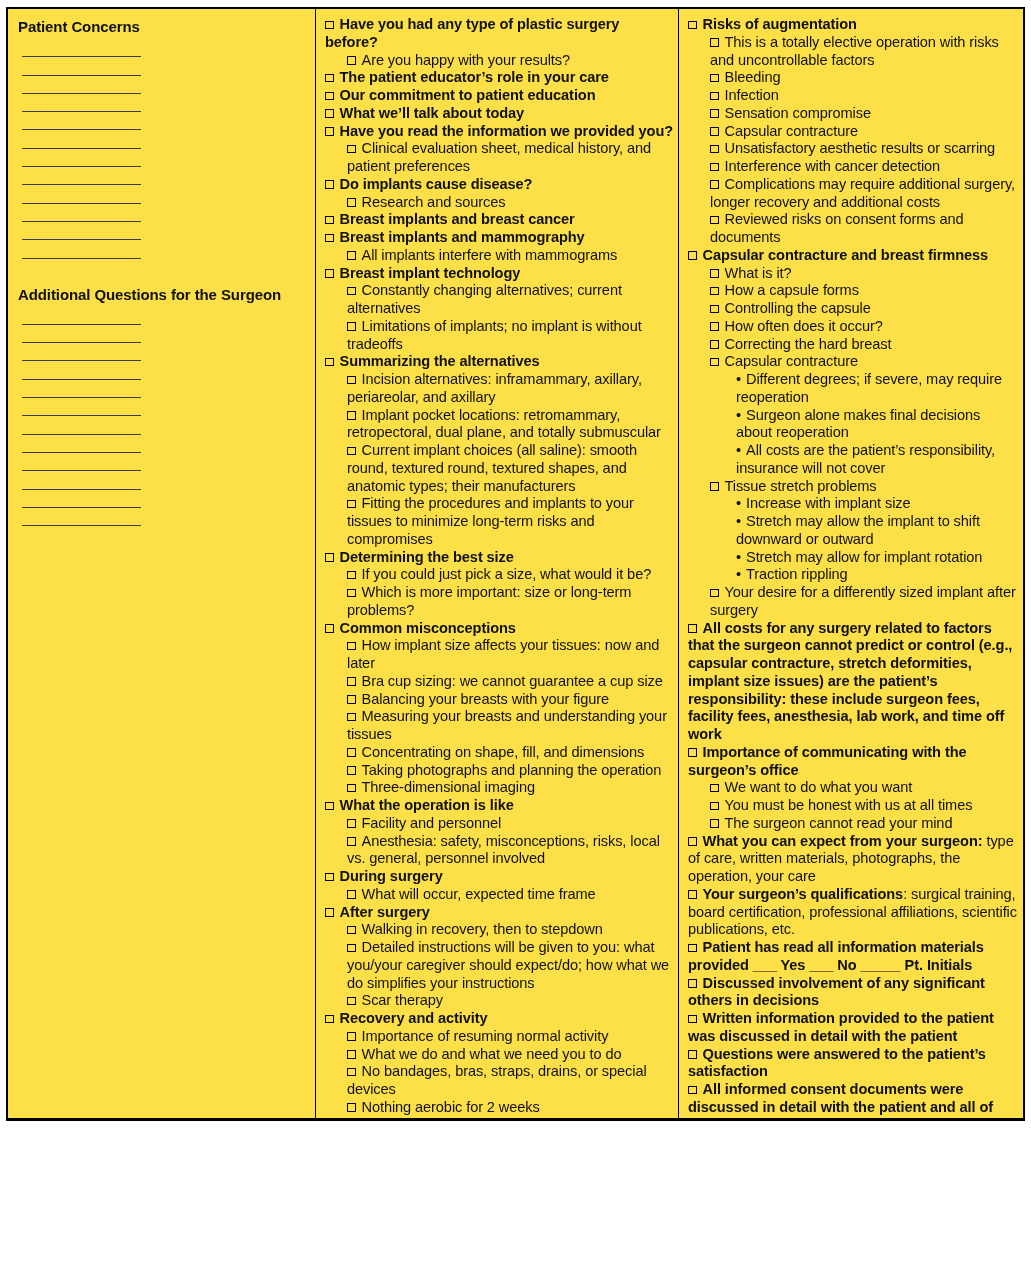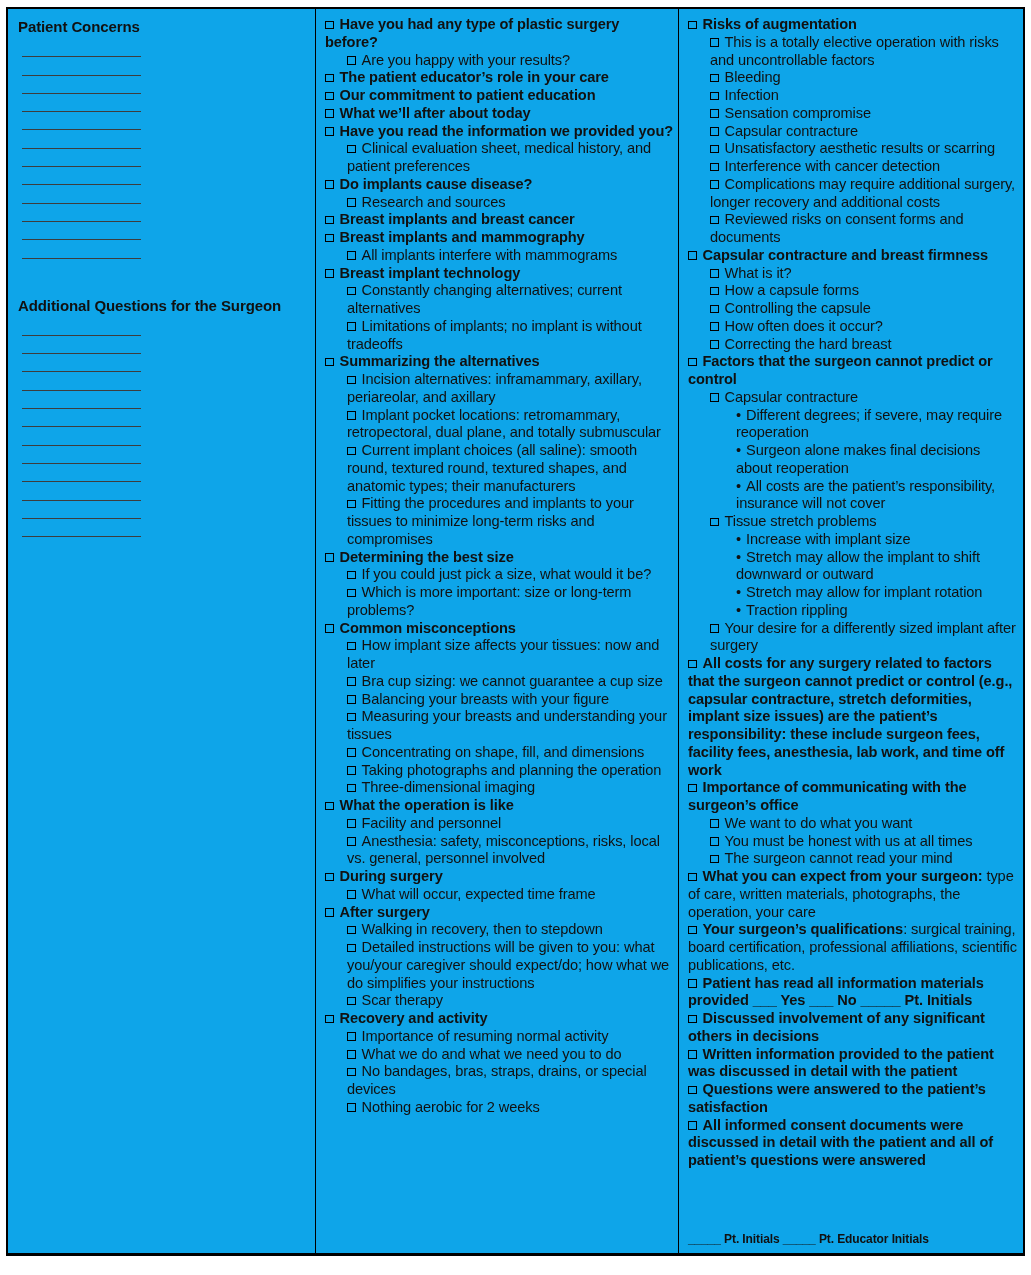--- a/index.html
+++ b/index.html
@@ -5,26 +5,26 @@
   * { box-sizing: border-box; margin: 0; padding: 0; }
   html, body {
     width: 1031px; height: 1275px;
     background: #ffffff;
     font-family: "Liberation Sans", sans-serif;
     color: #111;
   }
   .sheet {
     position: absolute;
     left: 6px; top: 7px;
-    width: 1019px; height: 1249px;
+    width: 1019px; height: 1114px;
     border: 2.5px solid #000;
     border-bottom-width: 3.5px;
     display: flex;
     overflow: hidden;
-    background: #0ea5e9;
+    background: #fde047;
   }
   .col { height: 100%; }
   .col1 {
     width: 308px;
     border-right: 1.6px solid #000;
     padding: 9px 10px 0 10px;
   }
   .col2 {
     width: 363px;
     border-right: 1.6px solid #000;
@@ -36,21 +36,21 @@
     display: flex;
     flex-direction: column;
   }
   .left-title {
     font-weight: bold;
     font-size: 15px;
     line-height: 17px;
     white-space: nowrap;
     letter-spacing: -0.1px;
   }
-  .left-title.second { margin-top: 38px; }
+  .left-title.second { margin-top: 27px; }
   .lines { margin-top: 4px; }
   .blank-line {
     width: 119px;
     margin-left: 4px;
     height: 18.3px;
     border-bottom: 1.9px solid #3d3d3d;
   }
   .item {
     font-size: 14.6px;
     line-height: 17.75px;
@@ -112,21 +112,21 @@
         <div class="blank-line"></div>
         <div class="blank-line"></div>
       </div>
   </div>
 
   <div class="col col2">
       <div class="item lvl1"><span class="cb"></span><b>Have you had any type of plastic surgery before?</b></div>
       <div class="item lvl2"><span class="cb"></span><span>Are you happy with your results?</span></div>
       <div class="item lvl1"><span class="cb"></span><b>The patient educator’s role in your care</b></div>
       <div class="item lvl1"><span class="cb"></span><b>Our commitment to patient education</b></div>
-      <div class="item lvl1"><span class="cb"></span><b>What we’ll after about today</b></div>
+      <div class="item lvl1"><span class="cb"></span><b>What we’ll talk about today</b></div>
       <div class="item lvl1"><span class="cb"></span><b>Have you read the information we provided you?</b></div>
       <div class="item lvl2"><span class="cb"></span><span>Clinical evaluation sheet, medical history, and patient preferences</span></div>
       <div class="item lvl1"><span class="cb"></span><b>Do implants cause disease?</b></div>
       <div class="item lvl2"><span class="cb"></span><span>Research and sources</span></div>
       <div class="item lvl1"><span class="cb"></span><b>Breast implants and breast cancer</b></div>
       <div class="item lvl1"><span class="cb"></span><b>Breast implants and mammography</b></div>
       <div class="item lvl2"><span class="cb"></span><span>All implants interfere with mammograms</span></div>
       <div class="item lvl1"><span class="cb"></span><b>Breast implant technology</b></div>
       <div class="item lvl2"><span class="cb"></span><span>Constantly changing alternatives; current alternatives</span></div>
       <div class="item lvl2"><span class="cb"></span><span>Limitations of implants; no implant is without tradeoffs</span></div>
@@ -173,21 +173,20 @@
         <div class="item lvl2"><span class="cb"></span><span>Unsatisfactory aesthetic results or scarring</span></div>
         <div class="item lvl2"><span class="cb"></span><span>Interference with cancer detection</span></div>
         <div class="item lvl2"><span class="cb"></span><span>Complications may require additional surgery, longer recovery and additional costs</span></div>
         <div class="item lvl2"><span class="cb"></span><span>Reviewed risks on consent forms and documents</span></div>
         <div class="item lvl1"><span class="cb"></span><b>Capsular contracture and breast firmness</b></div>
         <div class="item lvl2"><span class="cb"></span><span>What is it?</span></div>
         <div class="item lvl2"><span class="cb"></span><span>How a capsule forms</span></div>
         <div class="item lvl2"><span class="cb"></span><span>Controlling the capsule</span></div>
         <div class="item lvl2"><span class="cb"></span><span>How often does it occur?</span></div>
         <div class="item lvl2"><span class="cb"></span><span>Correcting the hard breast</span></div>
-        <div class="item lvl1"><span class="cb"></span><b>Factors that the surgeon cannot predict or control</b></div>
         <div class="item lvl2"><span class="cb"></span><span>Capsular contracture</span></div>
         <div class="item lvl3"><span class="bullet">•</span><span>Different degrees; if severe, may require reoperation</span></div>
         <div class="item lvl3"><span class="bullet">•</span><span>Surgeon alone makes final decisions about reoperation</span></div>
         <div class="item lvl3"><span class="bullet">•</span><span>All costs are the patient’s responsibility, insurance will not cover</span></div>
         <div class="item lvl2"><span class="cb"></span><span>Tissue stretch problems</span></div>
         <div class="item lvl3"><span class="bullet">•</span><span>Increase with implant size</span></div>
         <div class="item lvl3"><span class="bullet">•</span><span>Stretch may allow the implant to shift downward or outward</span></div>
         <div class="item lvl3"><span class="bullet">•</span><span>Stretch may allow for implant rotation</span></div>
         <div class="item lvl3"><span class="bullet">•</span><span>Traction rippling</span></div>
         <div class="item lvl2"><span class="cb"></span><span>Your desire for a differently sized implant after surgery</span></div>

